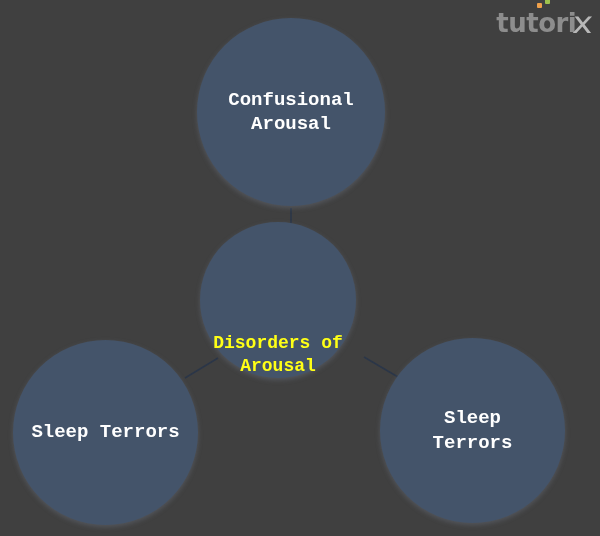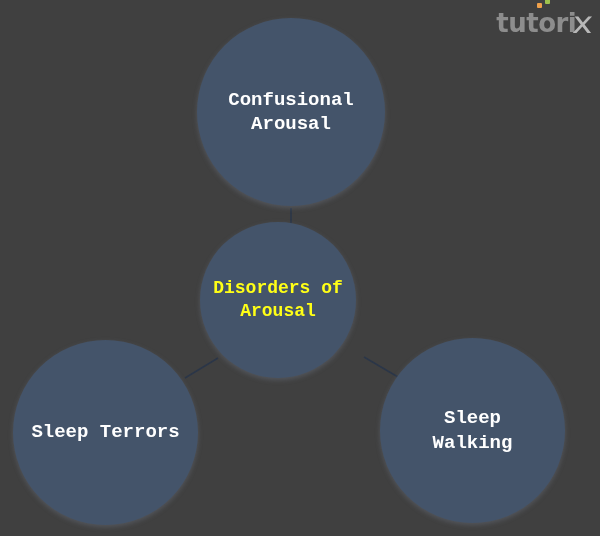--- a/index.html
+++ b/index.html
@@ -97,21 +97,21 @@
   }
 
   .node-top {
     left: 197px;  top: 18px;
     width: 188px; height: 188px;
   }
   .node-top .node-label { color: #ffffff; font-size: 19px; }
 
   .node-center {
     left: 200px; top: 222px;
-    width: 156px; height: 156px;
+    width: 156px; height: 156px; align-items: flex-end;
   }
   .node-center .node-label { color: #ffff16; font-size: 18px; }
 
   .node-left {
     left: 13px;  top: 340px;
     width: 185px; height: 185px; justify-content: center;
   }
   .node-left .node-label { color: #ffffff; font-size: 19px; }
 
   .node-right {
@@ -149,16 +149,16 @@
     <span class="node-label">Disorders of
 Arousal</span>
   </div>
 
   <div class="node node-left">
     <span class="node-label">Sleep Terrors</span>
   </div>
 
   <div class="node node-right">
     <span class="node-label">Sleep
-Walking</span>
+Terrors</span>
   </div>
 
 </div>
 
 </body></html>

